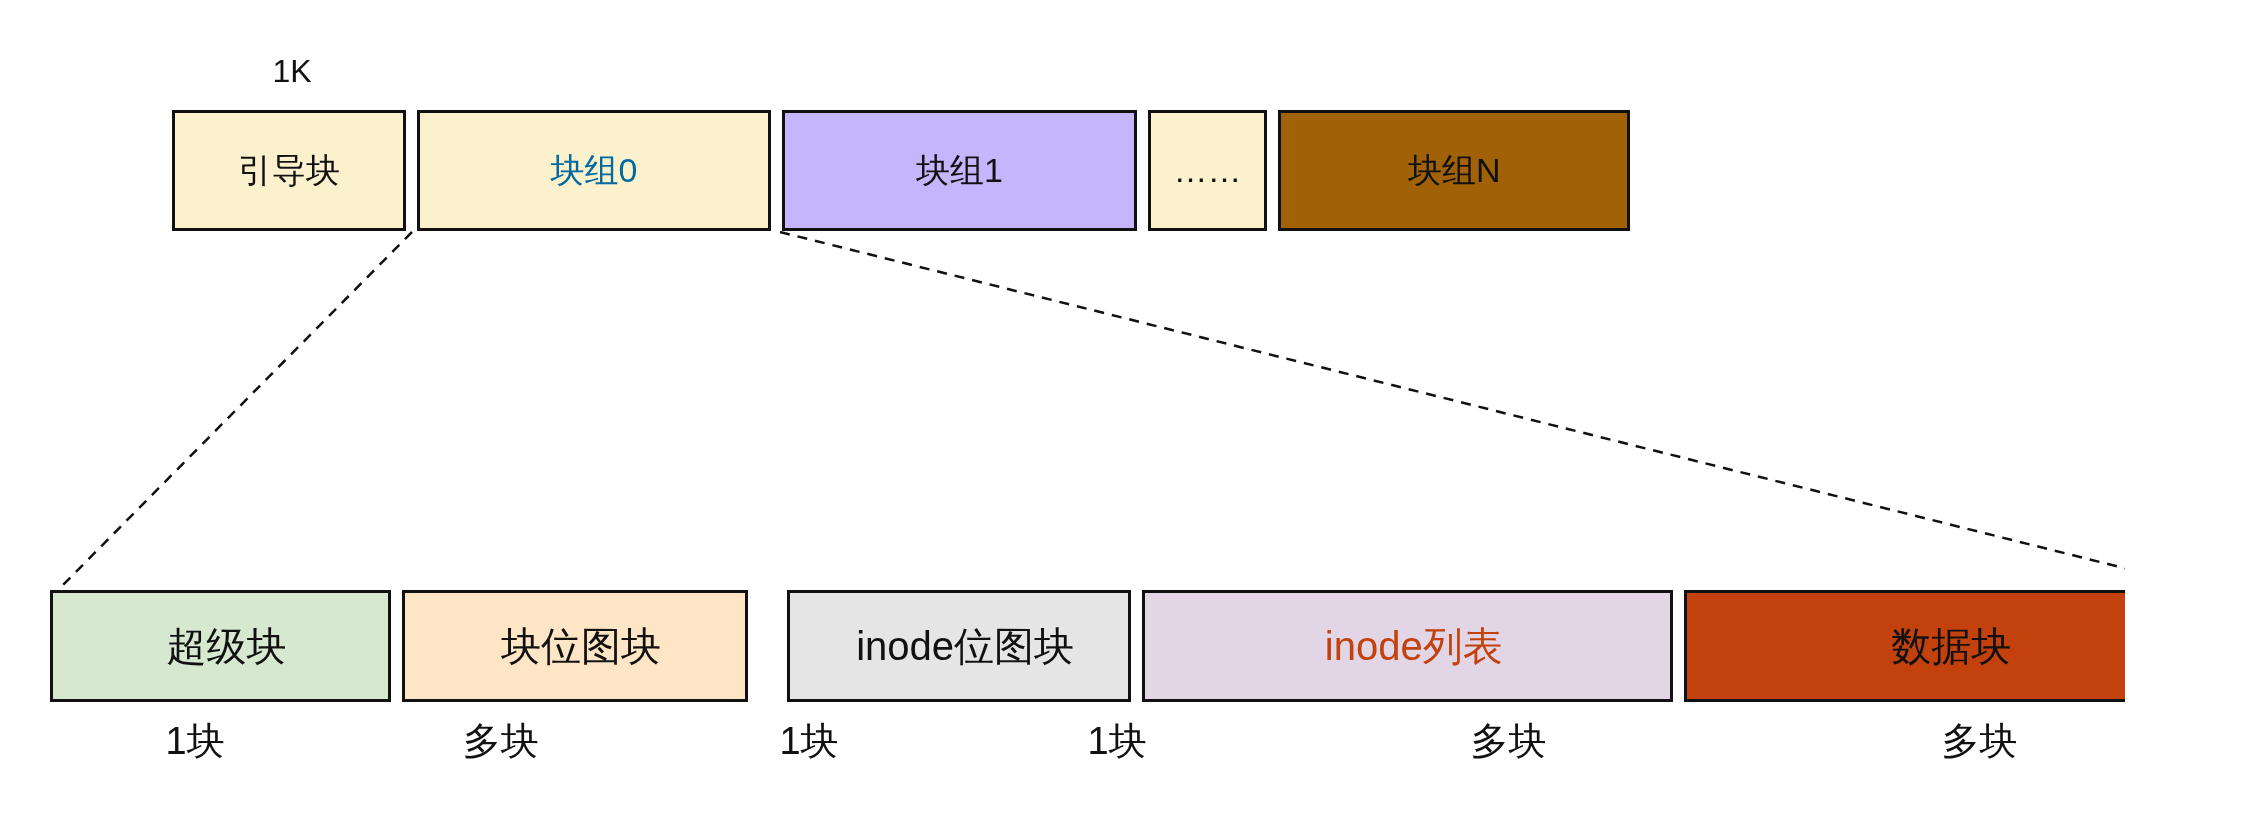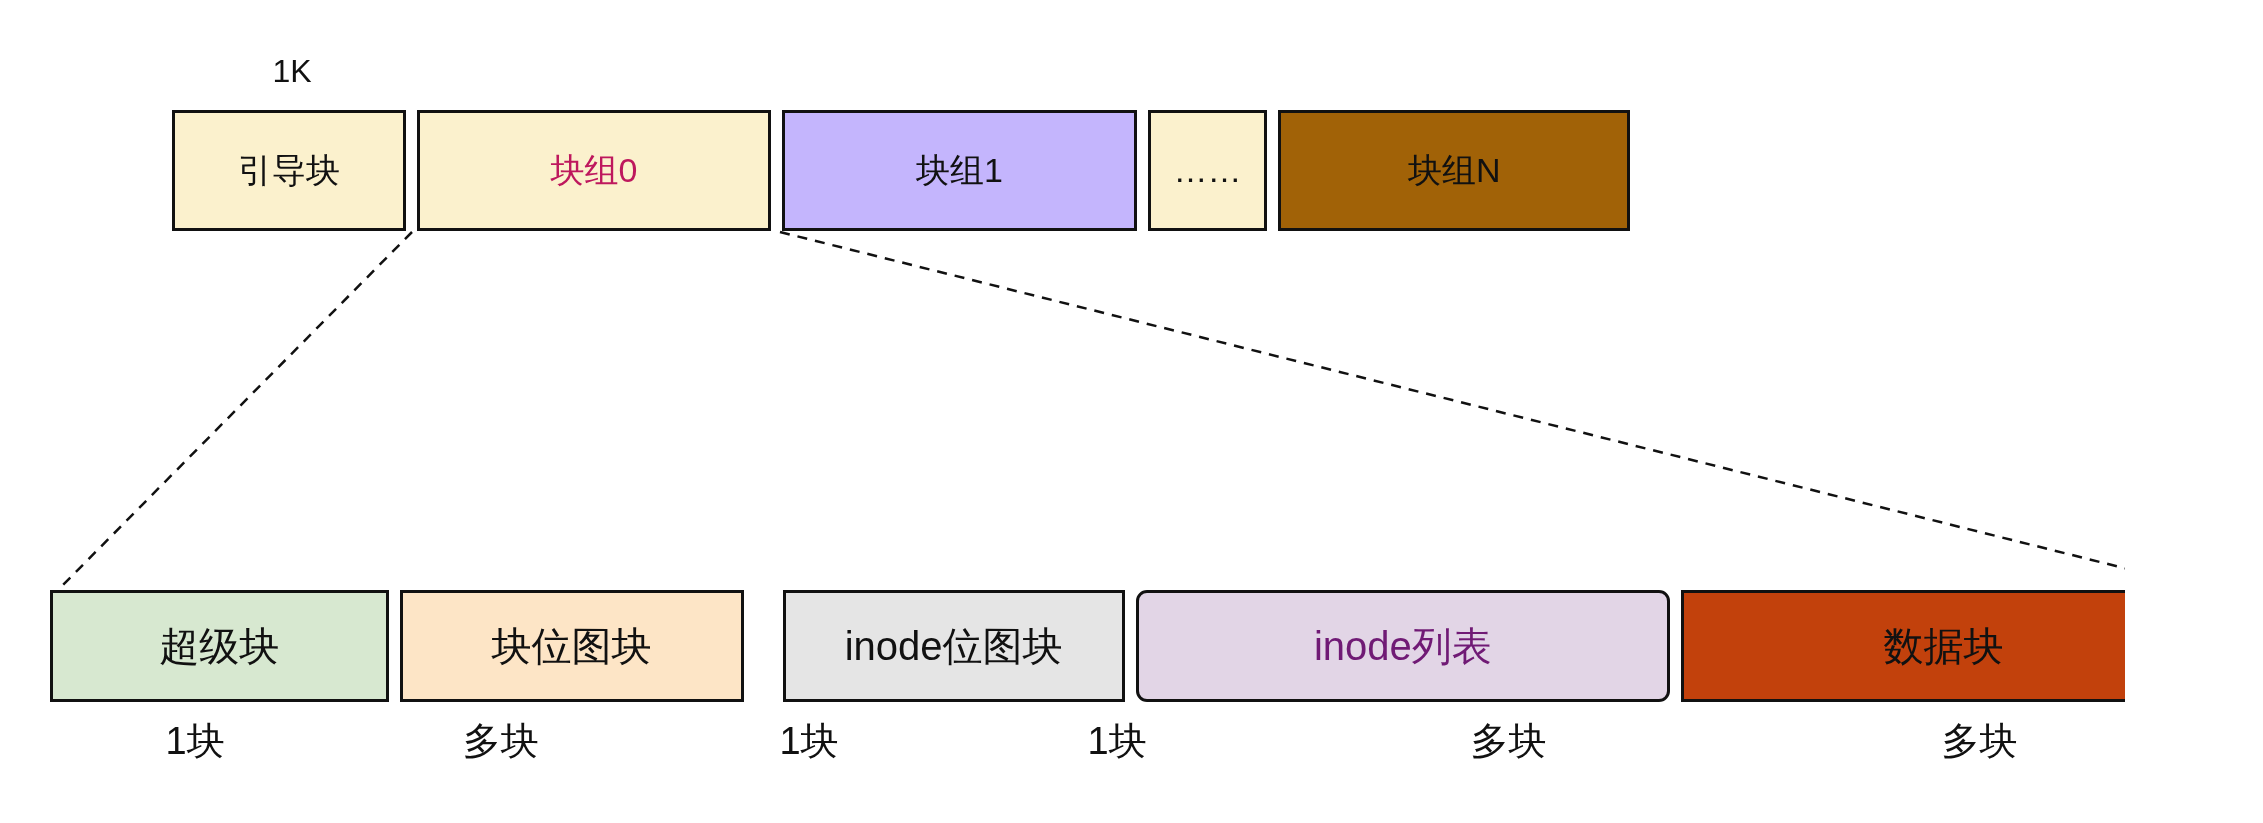--- a/index.html
+++ b/index.html
@@ -26,52 +26,52 @@
   .bg-row{left:50px;top:590px;width:2156px;height:112px;}
   .bg-label-row{left:50px;top:712px;width:2156px;height:58px;}
   .cell{
     display:flex;align-items:center;justify-content:center;
     border:3px solid #111;box-sizing:border-box;
     flex-basis:0;flex-shrink:0;
     white-space:nowrap;
   }
   .cell.overlap{margin-left:-3px;}
   .disk-cell{font-size:34px;}
-  .bg-cell{font-size:40px;}
+  .bg-cell{font-size:40px;padding-left:12px;}
   .size-label{
     display:flex;align-items:center;justify-content:center;
     flex-basis:0;flex-shrink:0;
     font-size:38px;color:#111;white-space:nowrap;
   }
 </style>
 </head>
 <body>
 
 <div class="canvas" style="background: rgb(255, 255, 255);">
 
   <svg class="connector-layer">
       <line x1="412" y1="232" x2="60" y2="588" stroke="#111111" stroke-width="2.5" stroke-dasharray="10 8"></line>
       <line x1="780" y1="232" x2="2204" y2="588" stroke="#111111" stroke-width="2.5" stroke-dasharray="10 8"></line>
     </svg>
 
   <div class="size-1k">1K</div>
 
   <div class="row disk-row">
       <div class="cell disk-cell" style="flex-grow: 240; background: rgb(251, 241, 205); border-color: rgb(17, 17, 17); color: rgb(17, 17, 17);">引导块</div>
-      <div class="cell disk-cell overlap" style="flex-grow: 367; background: rgb(251, 241, 205); border-color: rgb(17, 17, 17); color: #be185d;">块组0</div>
+      <div class="cell disk-cell overlap" style="flex-grow: 367; background: rgb(251, 241, 205); border-color: rgb(17, 17, 17); color: #0369a1;">块组0</div>
       <div class="cell disk-cell overlap" style="flex-grow: 367; background: #c4b5fd; border-color: rgb(17, 17, 17); color: rgb(17, 17, 17);">块组1</div>
       <div class="cell disk-cell overlap" style="flex-grow: 120; background: rgb(251, 241, 205); border-color: rgb(17, 17, 17); color: rgb(17, 17, 17);">……</div>
       <div class="cell disk-cell overlap" style="flex-grow: 364; background: #a16207; border-color: rgb(17, 17, 17); color: rgb(17, 17, 17);">块组N</div>
     </div>
 
   <div class="row bg-row">
       <div class="cell bg-cell" style="flex-grow: 300; background: rgb(215, 232, 208); border-color: rgb(17, 17, 17); color: rgb(17, 17, 17);">超级块</div>
       <div class="cell bg-cell overlap" style="flex-grow: 305; background: rgb(253, 229, 198); border-color: rgb(17, 17, 17); color: rgb(17, 17, 17);">块位图块</div>
       <div class="cell bg-cell overlap" style="flex-grow: 303; background: #e5e5e5; border-color: rgb(17, 17, 17); color: rgb(17, 17, 17); margin-left: 25px;">inode位图块</div>
-      <div class="cell bg-cell overlap" style="flex-grow: 477; background: rgb(226, 213, 230); border-color: rgb(17, 17, 17); color: #701a75; border-radius: 11px;">inode列表</div>
+      <div class="cell bg-cell overlap" style="flex-grow: 477; background: rgb(226, 213, 230); border-color: rgb(17, 17, 17); color: #c2410c;">inode列表</div>
       <div class="cell bg-cell overlap" style="flex-grow: 468; background: #c2410c; border-color: rgb(17, 17, 17); color: rgb(17, 17, 17);">数据块</div>
     </div>
 
   <div class="row bg-label-row">
       <div class="size-label" style="flex-grow: 300;">1块</div>
       <div class="size-label" style="flex-grow: 303;">多块</div>
       <div class="size-label" style="flex-grow: 305;">1块</div>
       <div class="size-label" style="flex-grow: 303;">1块</div>
       <div class="size-label" style="flex-grow: 477;">多块</div>
       <div class="size-label" style="flex-grow: 468;">多块</div>

